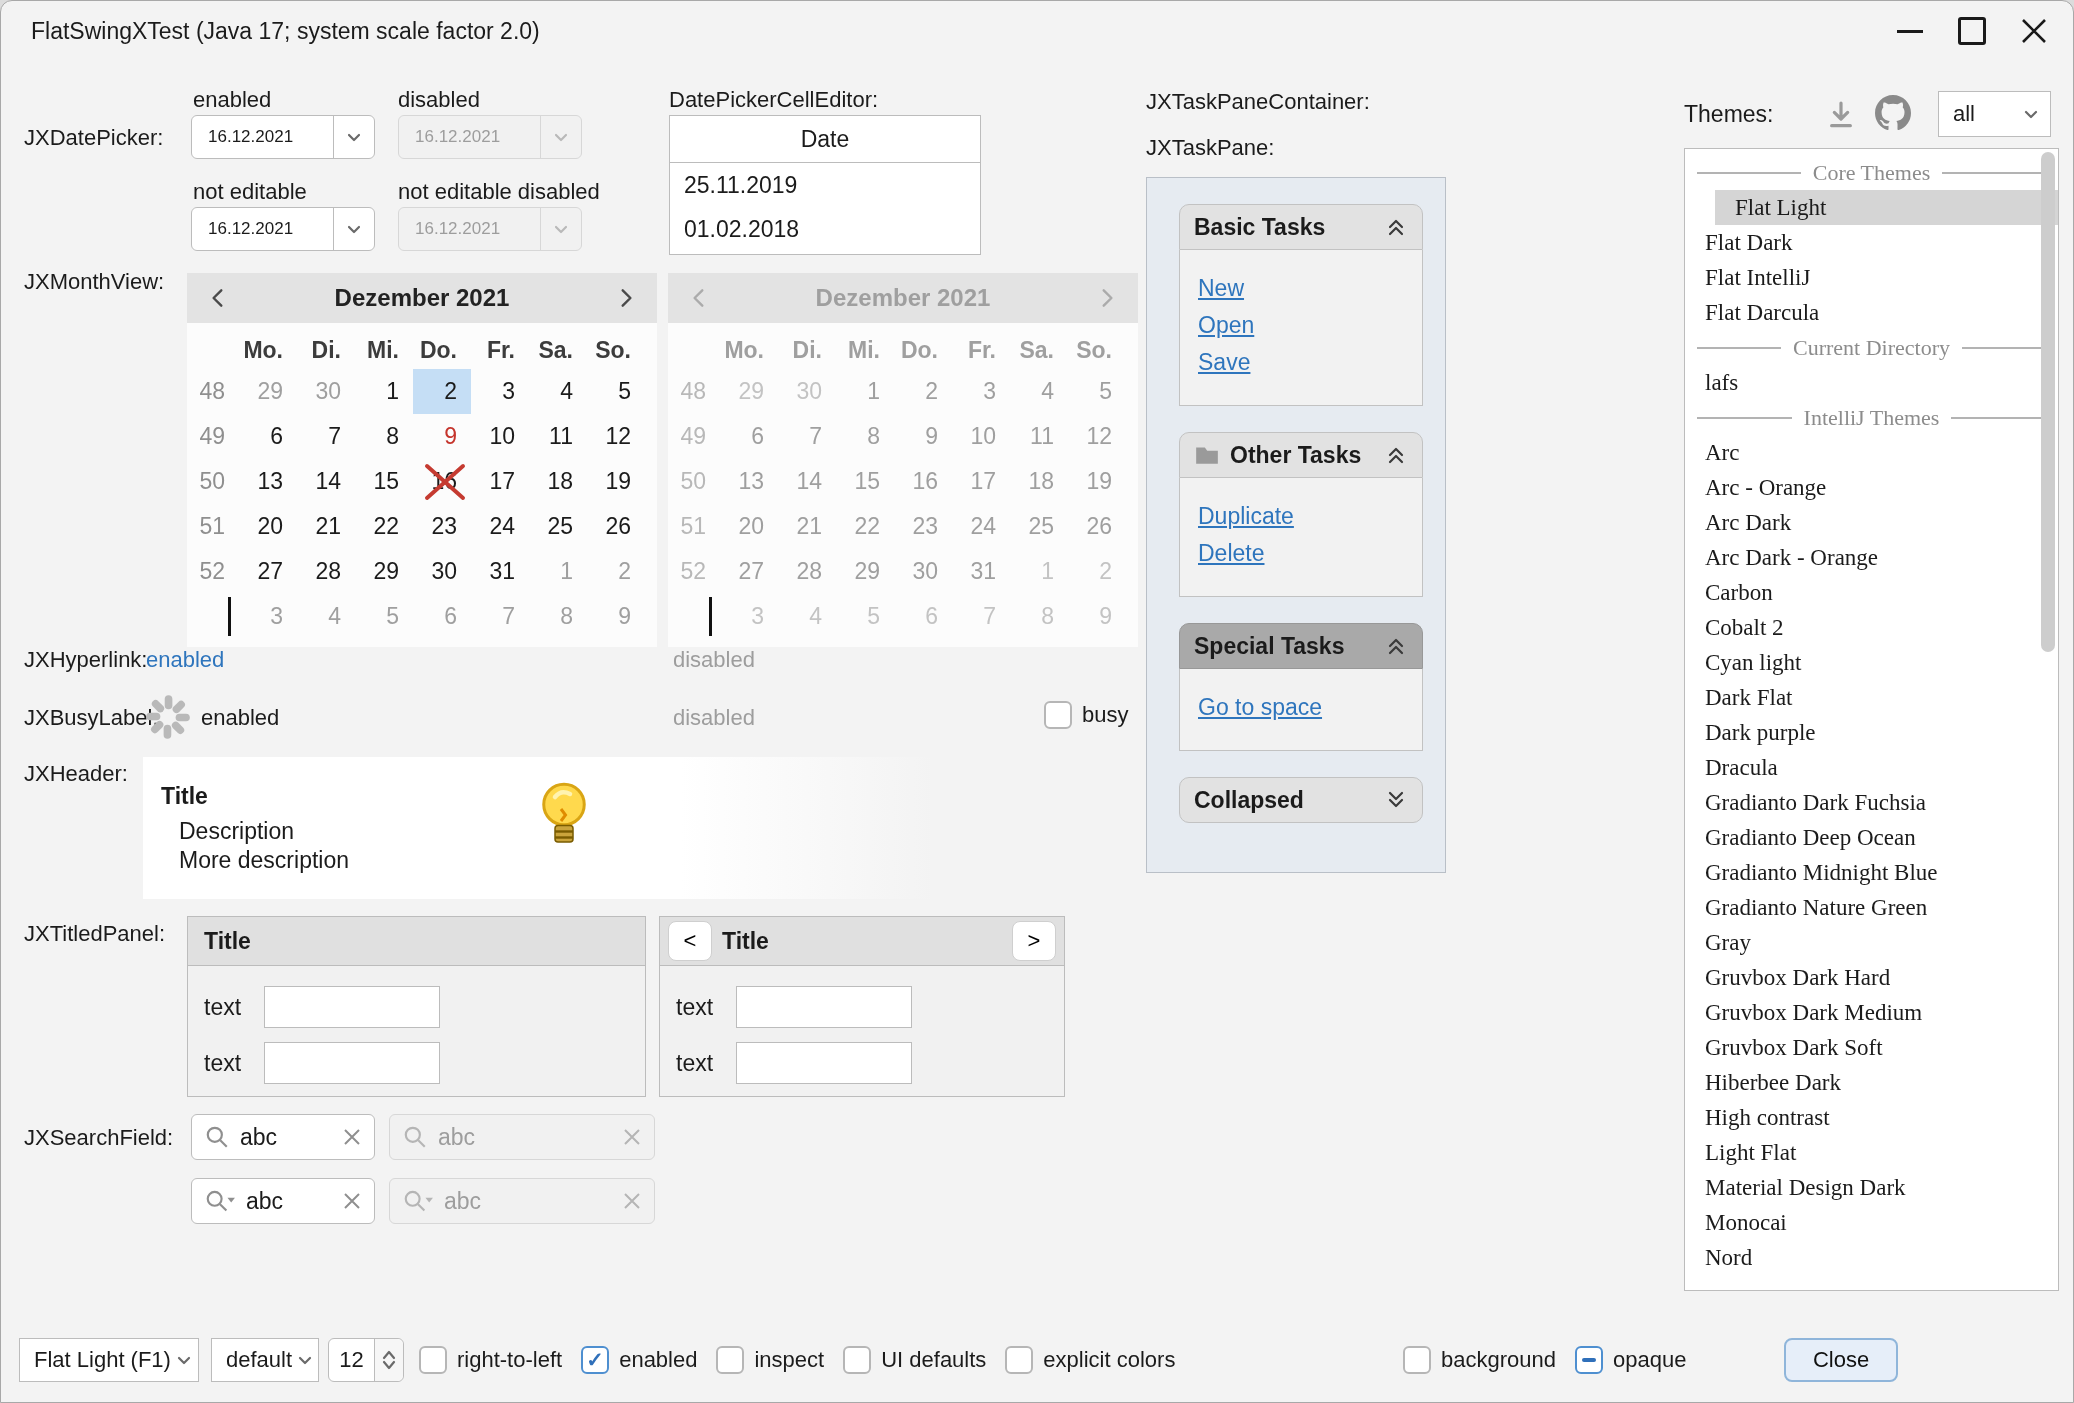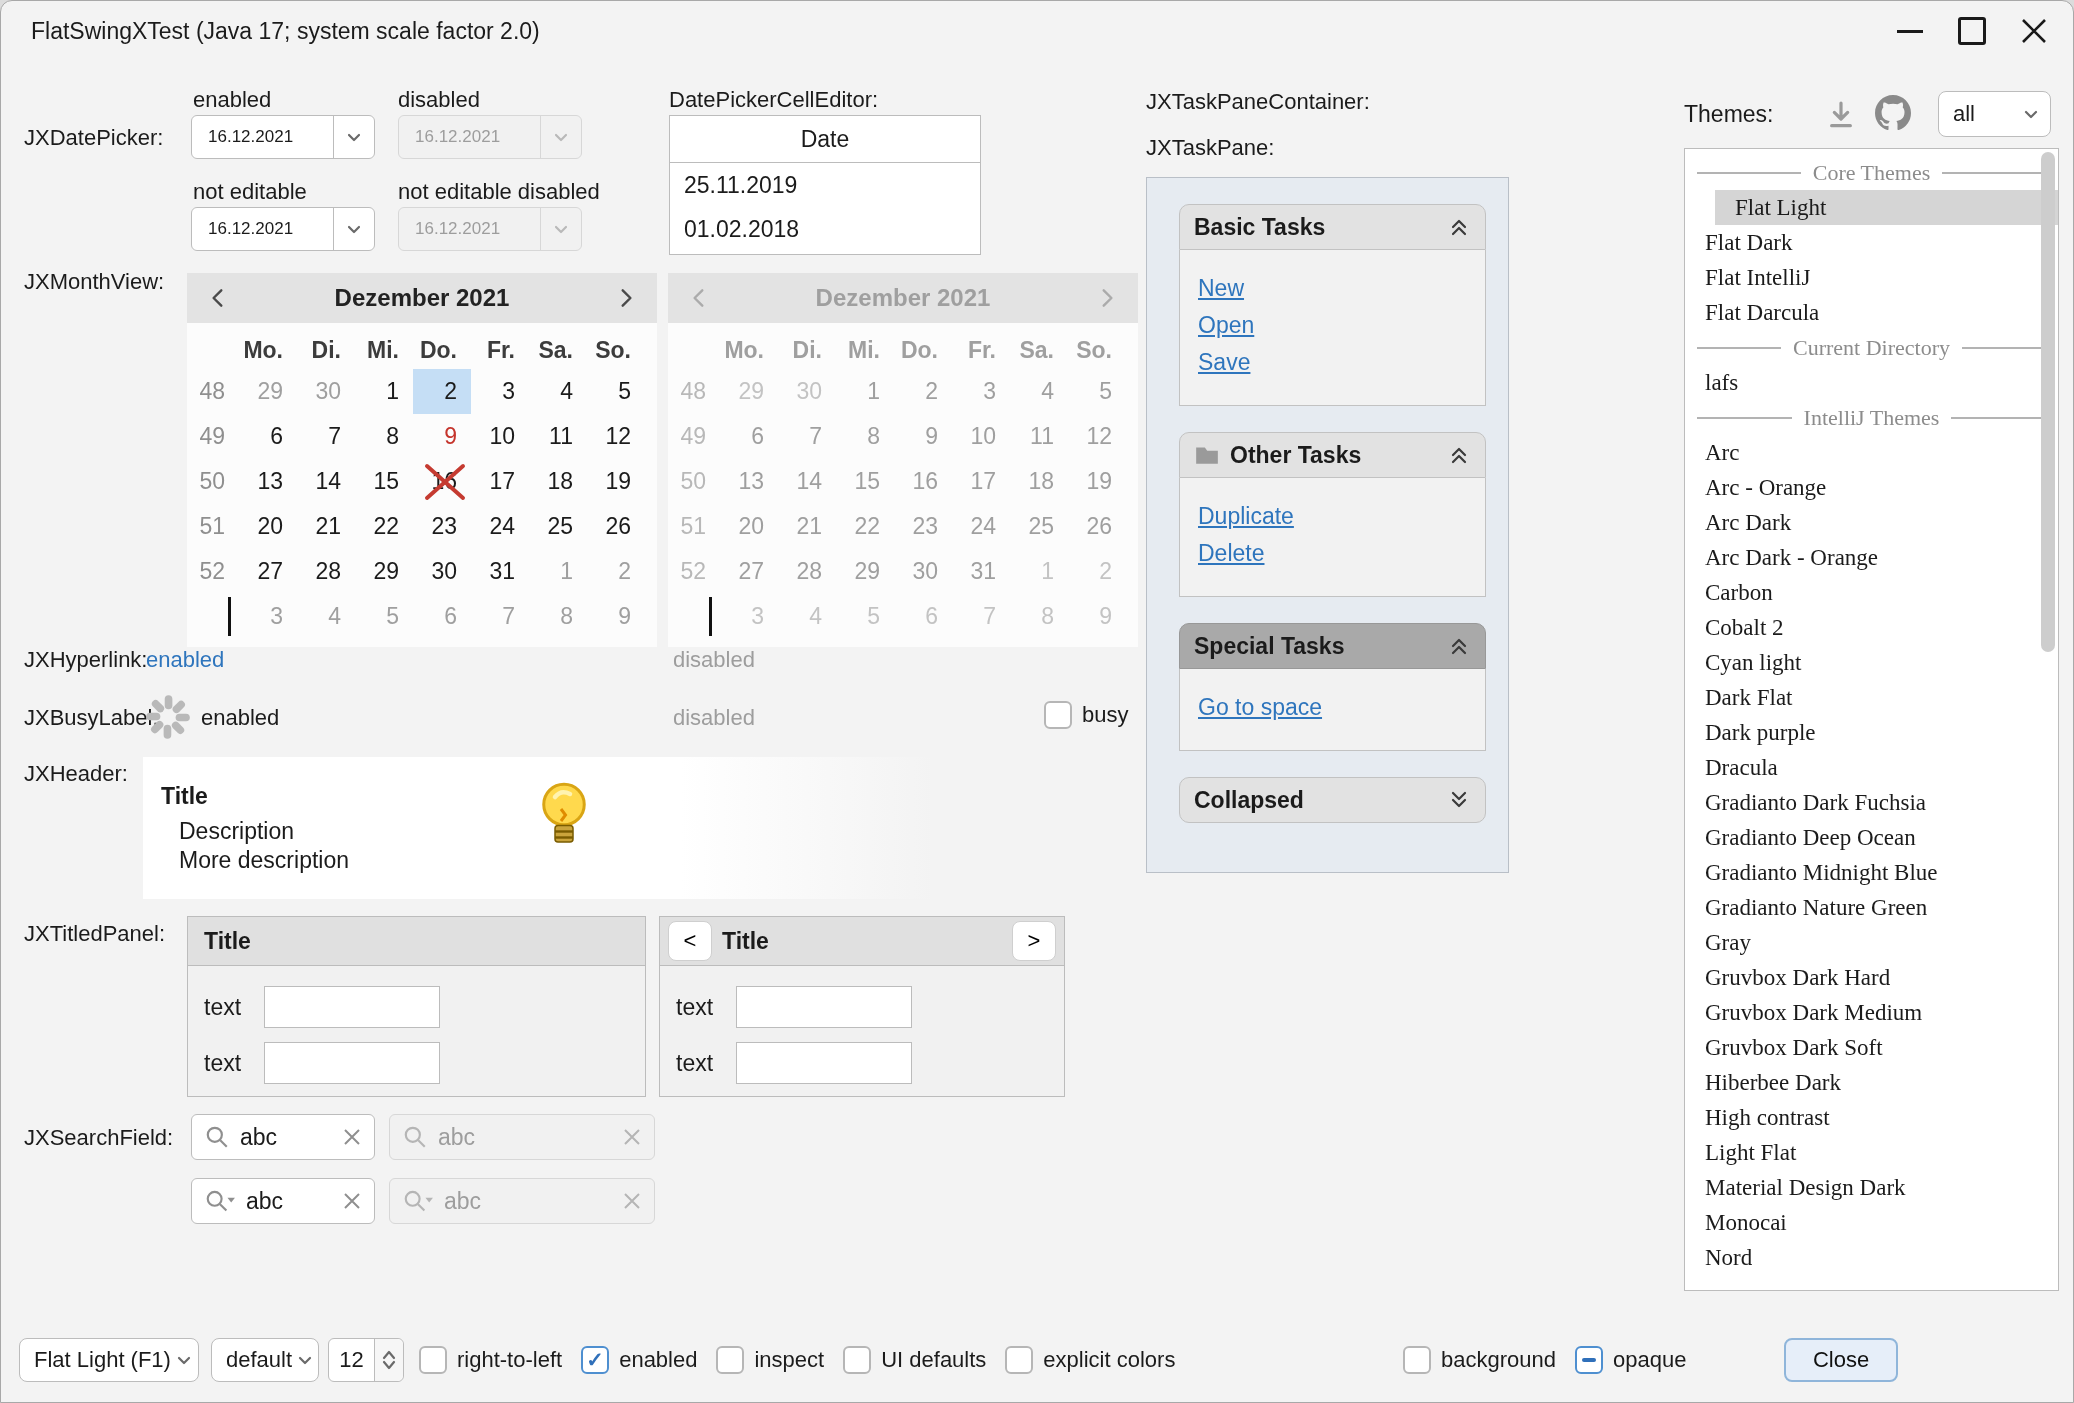--- a/index.html
+++ b/index.html
@@ -18,21 +18,21 @@
   .wc-max{width:22px;height:22px;border:3px solid #1a1a1a;border-radius:3px;}
   
   .flabel{position:absolute;font-size:22px;color:#1b1b1b;}
   .muted{color:#9d9d9d !important;}
   .picker{position:absolute;width:184px;height:44px;background:#fff;border:1px solid #bcbcbc;
     border-radius:6px;display:flex;align-items:center;box-sizing:border-box;}
   .picker-val{flex:1;padding-left:16px;font-size:17px;}
   .picker-arrow{width:40px;align-self:stretch;border-left:1px solid #bcbcbc;display:flex;align-items:center;justify-content:center;color:#6a6a6a;}
   .picker.disabled{background:#f1f1f1;border-color:#d7d7d7;color:#9d9d9d;}
   .picker.disabled .picker-arrow{border-left-color:#d7d7d7;color:#b9b9b9;}
-  .combo{position:absolute;background:#fff;border:1px solid #bcbcbc;border-radius:8px;
+  .combo{position:absolute;background:#fff;border:1px solid #bcbcbc;border-radius:0;
     display:flex;align-items:center;box-sizing:border-box;height:44px;}
   .combo-val{flex:1;padding-left:14px;font-size:22px;white-space:nowrap;}
   .combo-arrow{width:38px;display:flex;align-items:center;justify-content:center;color:#6a6a6a;}
   .chev{fill:none;stroke:currentColor;stroke-width:2.2;stroke-linecap:round;stroke-linejoin:round;}
   
   .dtable{position:absolute;background:#fff;border:1px solid #bcbcbc;box-sizing:border-box;}
   .thead{height:46px;line-height:46px;text-align:center;border-bottom:1px solid #bcbcbc;font-size:23px;}
   .trow{height:44px;line-height:44px;padding-left:14px;font-size:23px;}
   
   .mv{position:absolute;width:470px;background:#fcfcfc;padding-bottom:8px;}
@@ -78,21 +78,21 @@
     font-family:"Liberation Sans",sans-serif;font-size:22px;padding:0 8px;}
   
   .sf{position:absolute;height:46px;background:#fff;border:1px solid #bcbcbc;border-radius:6px;
     display:flex;align-items:center;box-sizing:border-box;padding:0 12px;gap:8px;color:#8f8f8f;}
   .sf input{flex:1;border:none;outline:none;background:transparent;font-family:"Liberation Sans",sans-serif;
     font-size:23px;color:#1b1b1b;min-width:0;}
   .sf.disabled{background:#f1f1f1;border-color:#d7d7d7;color:#b5b5b5;}
   .sf.disabled input{color:#9d9d9d;}
   .sficon{flex:none;}
   
-  .tpc{position:absolute;left:1145px;top:176px;width:363px;height:696px;background:#e6ebf1;
+  .tpc{position:absolute;left:1145px;top:176px;width:300px;height:696px;background:#e6ebf1;
     border:1px solid #b9bfc7;box-sizing:border-box;}
   .pane{margin:26px 22px 0 32px;}
   .pane-h{height:46px;background:#e2e2e2;border:1px solid #c2c2c2;border-radius:10px 10px 0 0;
     display:flex;align-items:center;padding:0 14px;box-sizing:border-box;gap:10px;}
   .pane-h.dark{background:#a9a9a9;border-color:#989898;}
   .pane.collapsed .pane-h{border-radius:10px;}
   .pane-title{flex:1;font-weight:bold;font-size:23px;}
   .pane-chev{color:#3a3a3a;display:flex;}
   .pane-b{background:#f2f2f2;border:1px solid #c2c2c2;border-top:none;padding:20px 0 24px;}
   .pane-link{color:#2e75bd;font-size:23px;line-height:37px;padding-left:18px;cursor:pointer;text-decoration:underline;}

